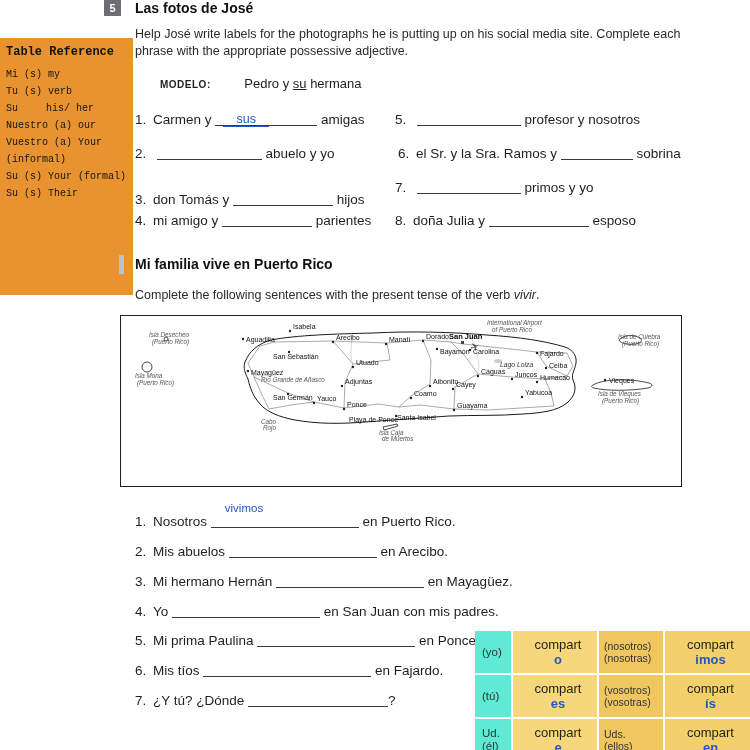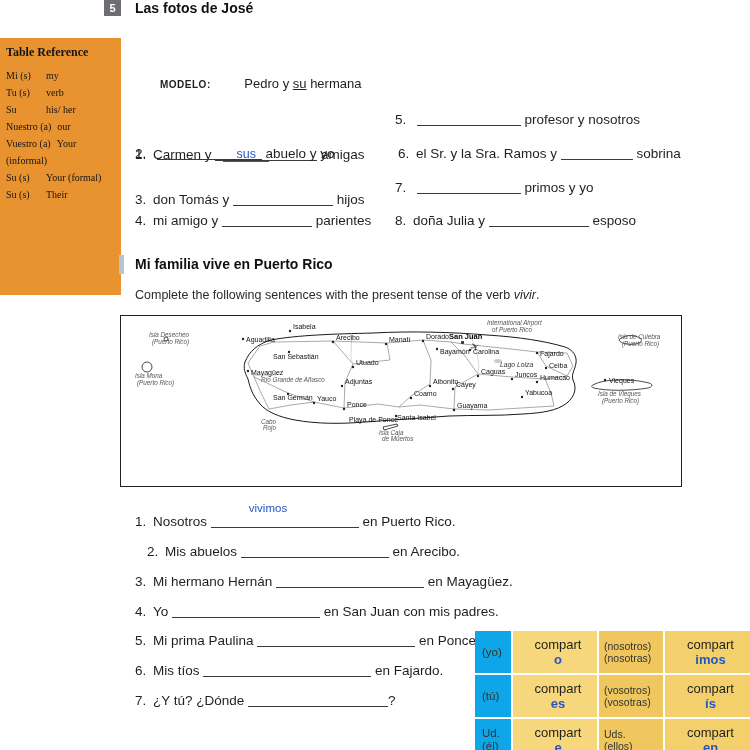--- a/index.html
+++ b/index.html
@@ -5,23 +5,23 @@
   html,body{margin:0;padding:0;}
   body{
     width:750px;height:750px;overflow:hidden;background:#ffffff;
     font-family:"Liberation Sans", sans-serif;color:#222;
     position:relative;
   }
   .page{position:relative;width:750px;height:750px;overflow:hidden;}
 
   
   .table-ref{
-    position:absolute;left:0;top:38px;width:121px;height:257px;
+    position:absolute;left:0;top:38px;width:133px;height:257px;
     background:#e8932f;box-sizing:border-box;padding:7px 6px 0 6px;
-    font-family:Liberation Serif, serif;color:#141414;
+    font-family:Liberation Mono, monospace;color:#141414;
   }
   .tr-title{font-weight:bold;font-size:12px;margin-bottom:7px;}
   .tr-row{font-size:10px;line-height:1.7;}
   .tr-row .term{display:inline-block;min-width:34px;margin-right:6px;}
 
   
   .badge{
     position:absolute;left:104px;top:0;width:17px;height:16px;
     background:#6d6e71;color:#fff;font-size:11px;font-weight:bold;
     text-align:center;line-height:16px;
@@ -40,21 +40,21 @@
   .blank{
     display:inline-block;height:14px;border-bottom:1px solid #3a3a3a;
     position:relative;top:2px;
   }
   .answer{
     position:absolute;left:8px;bottom:-2px;min-width:46px;text-align:center;
     color:#2456c4;font-size:12.5px;line-height:14px;border-bottom:1.5px solid #2456c4;
   }
   .answer:empty{display:none;}
   .answer-above{
-    position:absolute;left:38px;bottom:10px;color:#2456c4;font-size:11.5px;
+    position:absolute;left:14px;bottom:10px;color:#2456c4;font-size:11.5px;
   }
 
   
   .vbar{position:absolute;left:119px;top:255px;width:5px;height:19px;background:#b6c4d4;}
   .ex6-title{left:135px;top:256px;}
   .instr6{top:287px;}
   .it{font-style:italic;}
 
   
   .map-box{
@@ -70,21 +70,21 @@
   .coast{fill:#ffffff;stroke:#1a1a1a;stroke-width:1;}
   .islet{fill:#ffffff;stroke:#1a1a1a;stroke-width:.8;}
   .road{fill:none;stroke:#555;stroke-width:.5;}
   .river{fill:none;stroke:#aaa;stroke-width:.45;}
   .dot{fill:#222;}
 
   
   .conj{position:absolute;left:475px;top:631px;width:275px;}
   .conj-row{display:flex;column-gap:2px;margin-bottom:2px;}
   .ccell{box-sizing:border-box;height:42px;display:flex;flex-direction:column;justify-content:center;}
-  .cpron{width:36px;background:#0ea5e9;padding-left:7px;font-size:12px;color:#333;}
+  .cpron{width:36px;background:#5eead4;padding-left:7px;font-size:12px;color:#333;}
   .cpron div{line-height:13px;font-size:11.5px;}
   .cform{width:84px;background:#f7d77b;padding-left:6px;font-size:13px;color:#1f1f1f;flex-direction:column;align-items:center;}
   .cpron2{width:64px;background:#efc75e;padding-left:5px;font-size:10.5px;color:#333;}
   .cpron2 div{line-height:12px;}
   .cformr{width:85px;background:#f3d06b;}
   .cend{color:#2456c4;font-weight:bold;}
 </style>
 </head>
 <body>
 
@@ -96,31 +96,32 @@
     <div class="tr-row"><span class="term">Tu (s)</span><span>verb</span></div>
     <div class="tr-row"><span class="term">Su</span><span>his/ her</span></div>
     <div class="tr-row"><span class="term">Nuestro (a)</span><span>our</span></div>
     <div class="tr-row"><span class="term">Vuestro (a)</span><span>Your (informal)</span></div>
     <div class="tr-row"><span class="term">Su (s)</span><span>Your (formal)</span></div>
     <div class="tr-row"><span class="term">Su (s)</span><span>Their</span></div>
   </aside>
 
   <div class="badge">5</div>
   <h2 class="h-title ex5-title" style="margin:0;">Las fotos de José</h2>
+  <p class="instr instr5" style="margin:0;">Help José write labels for the photographs he is putting up on his social media site. Complete each phrase with the appropriate possessive adjective.</p>
 
   <div class="modelo">
     <span class="modelo-label">MODELO:</span>
     <span>Pedro y</span>
     <span class="u">su</span>
     <span>hermana</span>
   </div>
 
   <div class="item" style="left:135px;top:109px;">
     <span class="num">1.</span><span>Carmen y</span>
-    <span class="blank" style="width:102px;margin-top:35px;"><span class="answer">sus</span></span>
+    <span class="blank" style="width:102px;"><span class="answer">sus</span></span>
     <span>amigas</span>
   </div>
   <div class="item" style="left:135px;top:143px;">
     <span class="num">2.</span><span></span>
     <span class="blank" style="width:105px;"></span>
     <span>abuelo y yo</span>
   </div>
   <div class="item" style="left:135px;top:189px;">
     <span class="num">3.</span><span>don Tomás y</span>
     <span class="blank" style="width:100px;"></span>
@@ -272,21 +273,21 @@
       <text class="mi" x="140" y="108">Cabo</text>
       <text class="mi" x="142" y="114">Rojo</text>
     </svg>
   </div>
 
   <div class="sentence" style="left:135px;top:511px;">
     <span class="num">1.</span><span>Nosotros</span>
     <span class="blank" style="width:148px;"><span class="answer-above">vivimos</span></span>
     <span>en Puerto Rico.</span>
   </div>
-  <div class="sentence" style="left:135px;top:541px;margin-left:12px;">
+  <div class="sentence" style="left:135px;top:541px;">
     <span class="num">2.</span><span>Mis abuelos</span>
     <span class="blank" style="width:148px;"></span>
     <span>en Arecibo.</span>
   </div>
   <div class="sentence" style="left:135px;top:571px;">
     <span class="num">3.</span><span>Mi hermano Hernán</span>
     <span class="blank" style="width:148px;"></span>
     <span>en Mayagüez.</span>
   </div>
   <div class="sentence" style="left:135px;top:601px;">

